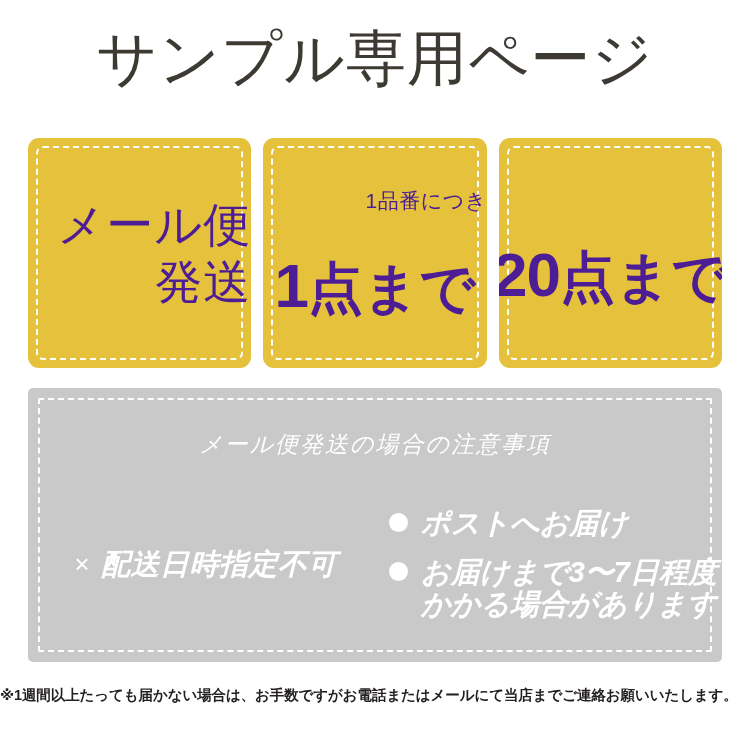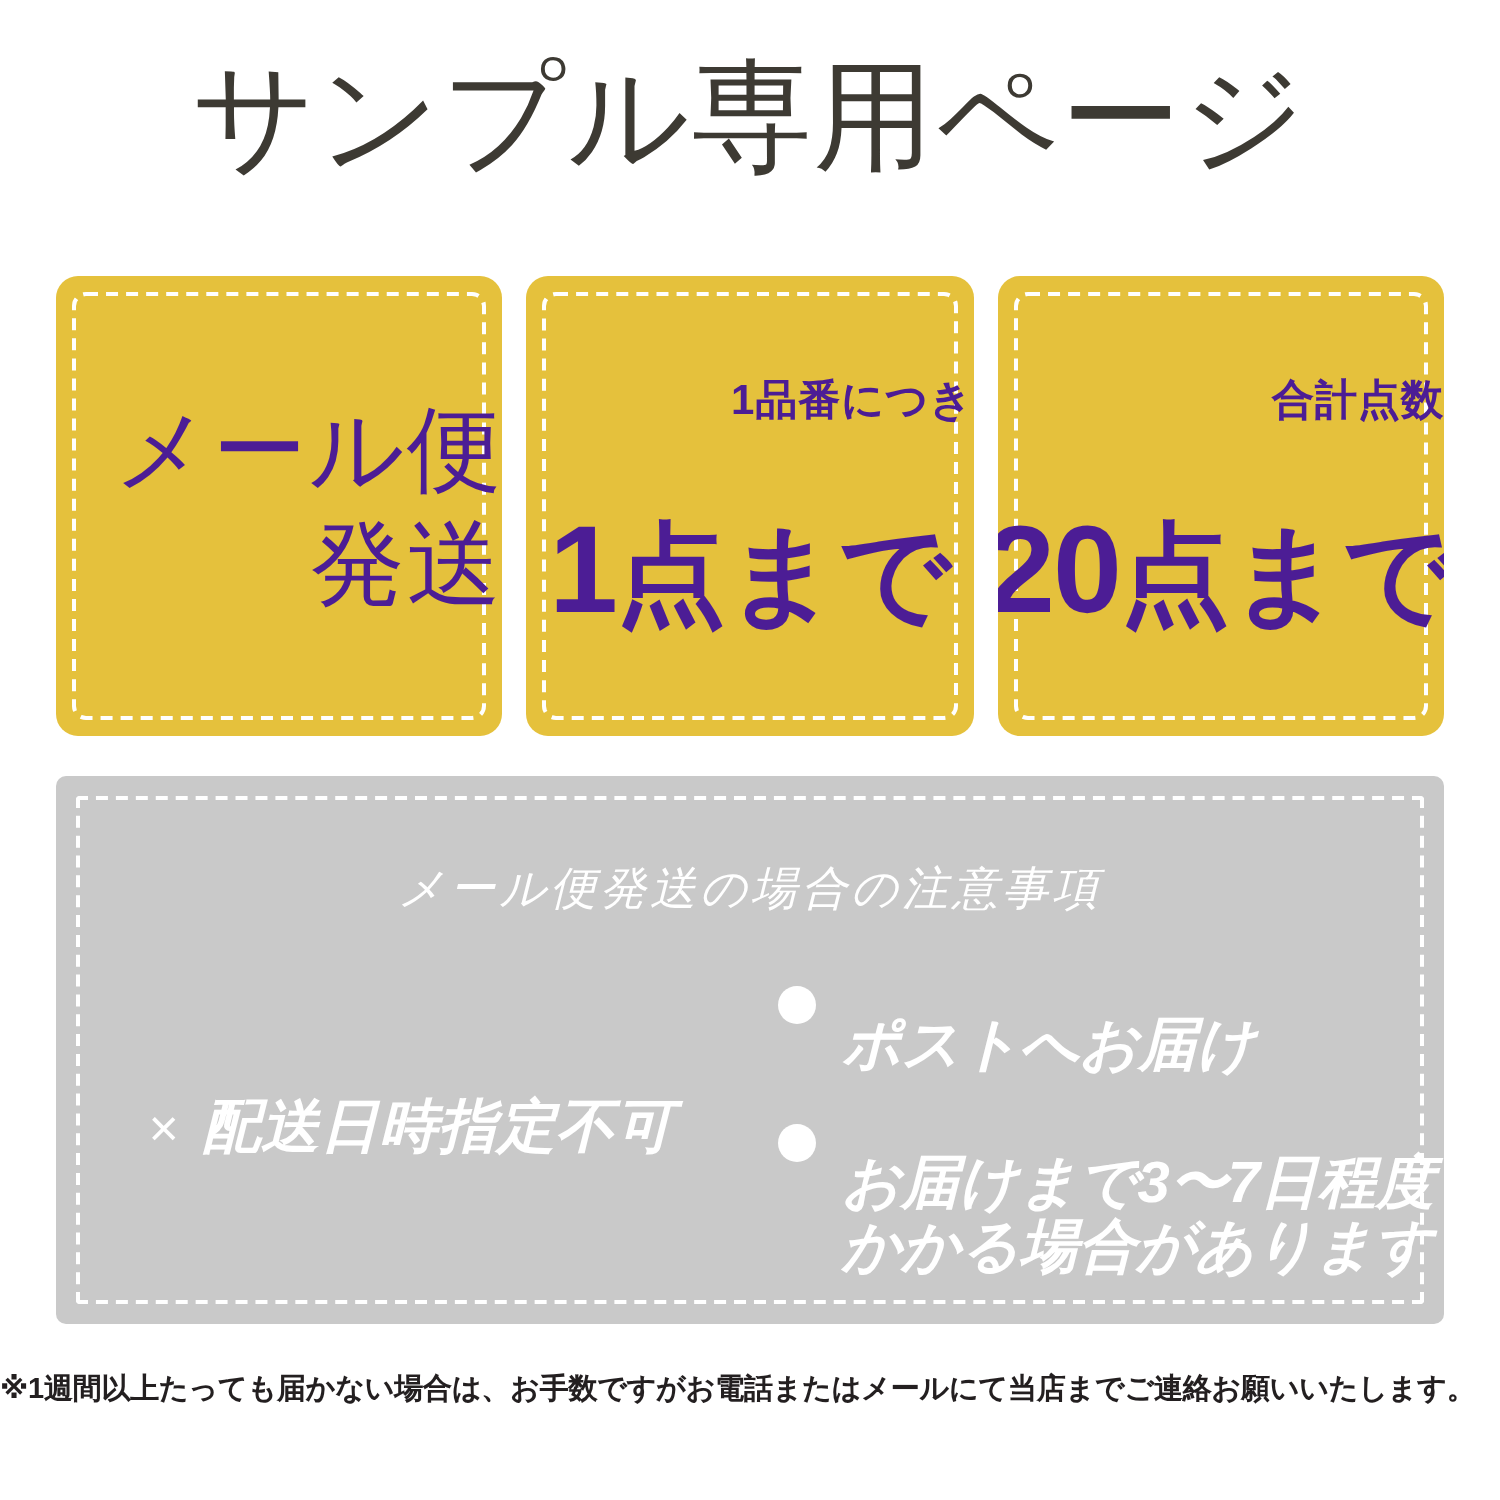--- a/index.html
+++ b/index.html
@@ -73,21 +73,21 @@
     font-size:47px;
     line-height:1.22;
     font-weight:400;
     letter-spacing:1px;
     white-space:nowrap;
   }
 
   
   .card-caption {
     font-size:21px;
-    font-weight:700;
+    font-weight:400;
     letter-spacing:0.5px;
     line-height:1;
     white-space:nowrap;
   }
 
   .card-value {
     margin-top:44px;
     line-height:1;
     white-space:nowrap;
     display:flex;
@@ -195,21 +195,20 @@
     background:#ffffff;
     margin-top:6px;
   }
 
   .bullet-text {
     font-size:29px;
     font-weight:700;
     line-height:1.12;
     letter-spacing:0px;
     white-space:nowrap;
-    margin-top:20px;
   }
 
   .bullet-text .l2 { display:block; }
 
   
   .footer-note {
     position:absolute;
     left:0; top:686px;
     width:608px;
     text-align:center;
@@ -245,21 +244,20 @@
         <div class="card-value">
           <span class="num">1</span>
           <span class="unit">点まで</span>
         </div>
       </div>
     </div>
 
     <div class="card">
       <div class="card-dash"></div>
       <div class="card-inner">
-        <div class="card-caption">合計点数</div>
         <div class="card-value">
           <span class="num">20</span>
           <span class="unit">点まで</span>
         </div>
       </div>
     </div>
 
   </div>
 
   <div class="notice">

